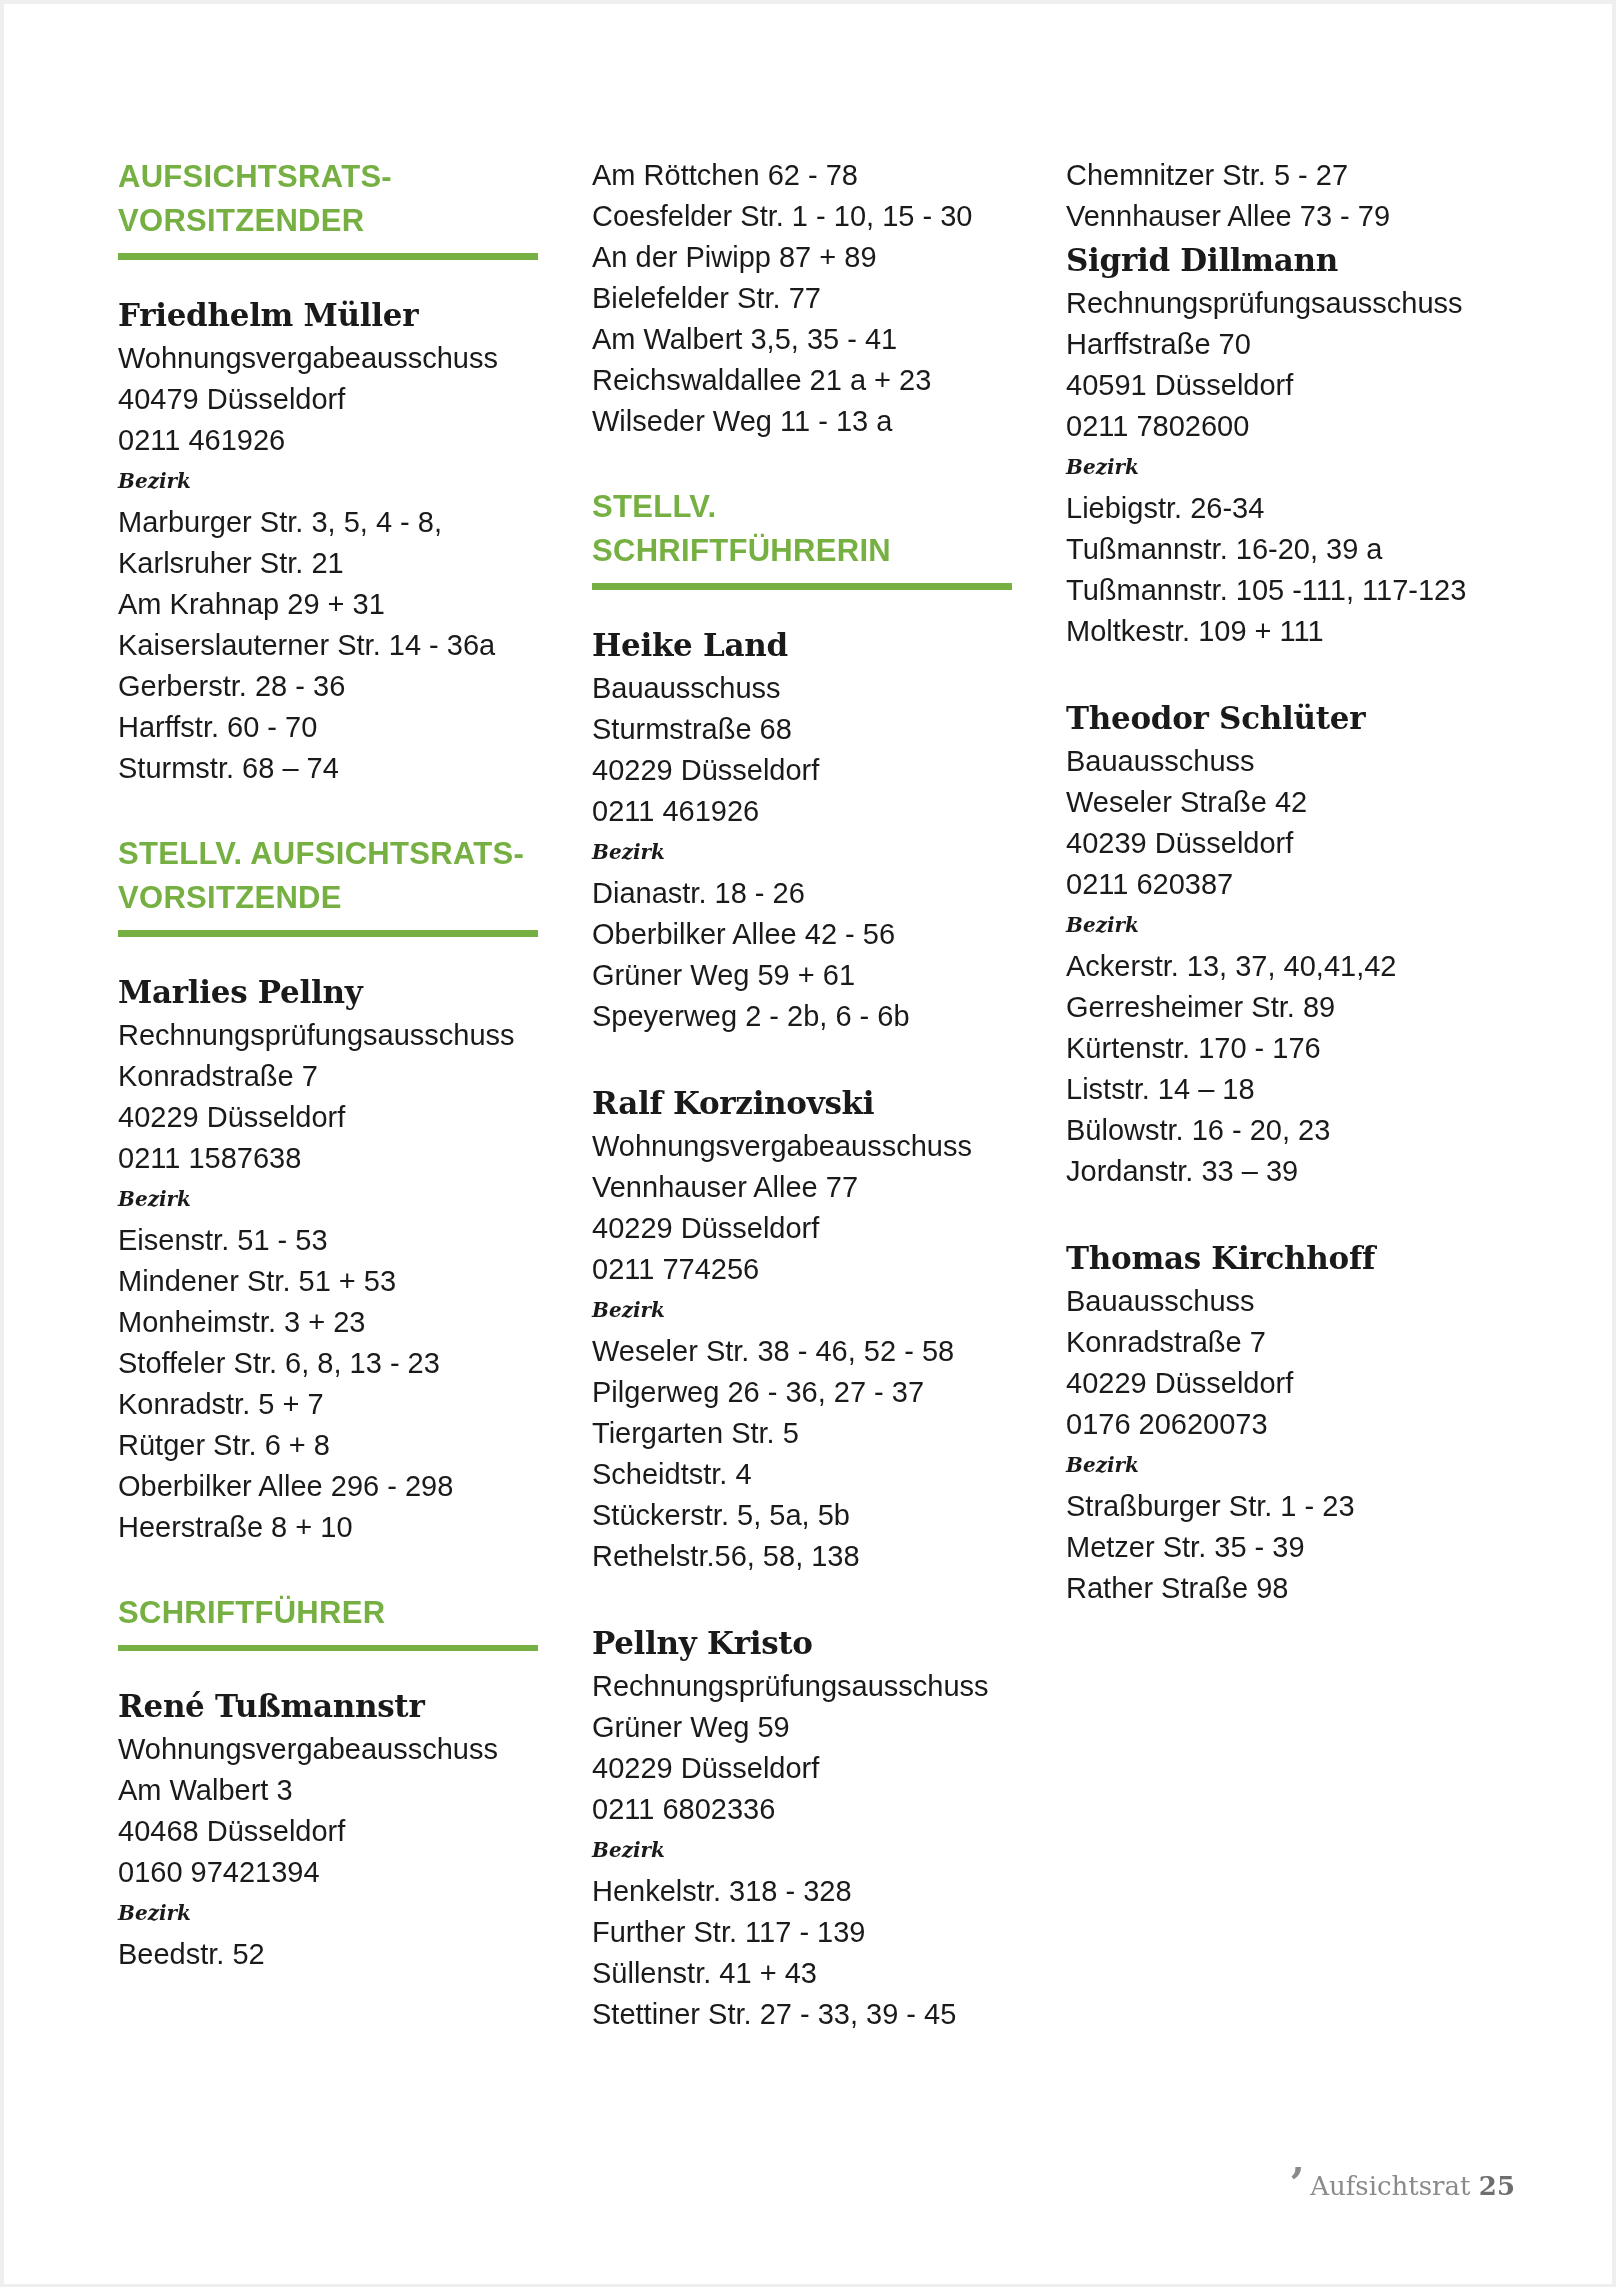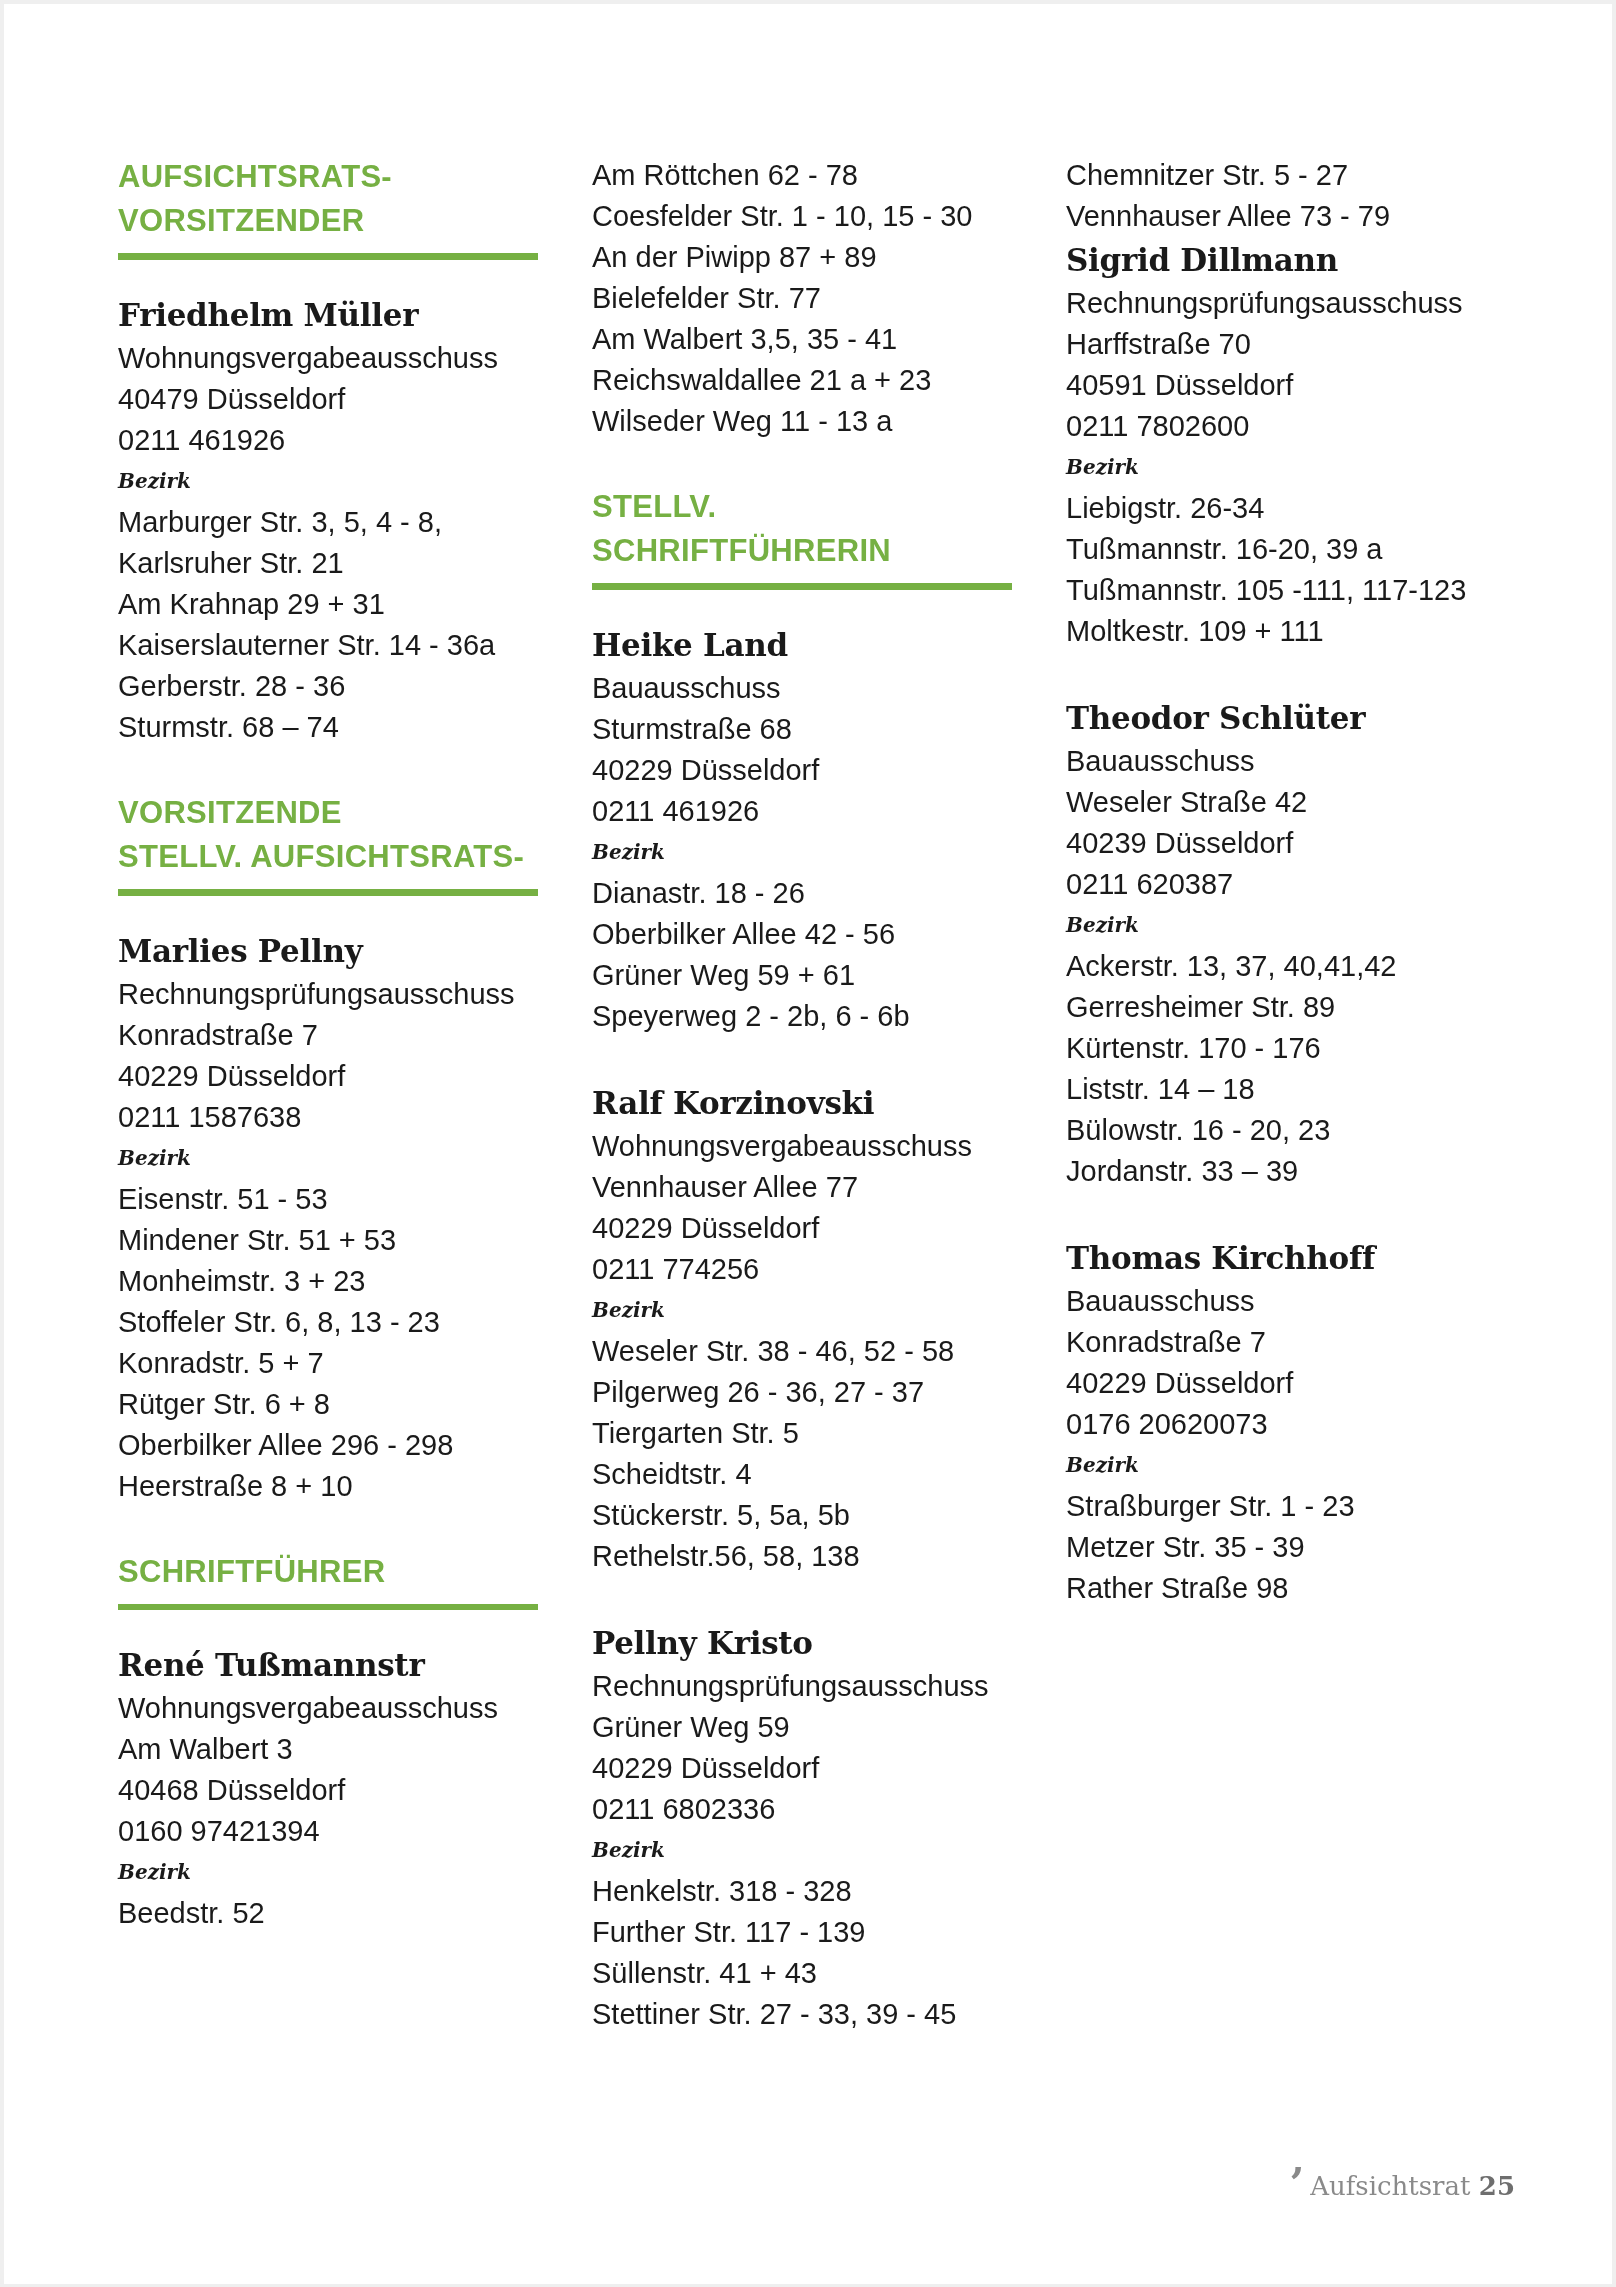--- a/index.html
+++ b/index.html
@@ -102,25 +102,26 @@
         <div class="name">Friedhelm Müller</div>
         <div class="line">Wohnungsvergabeausschuss</div>
         <div class="line">40479 Düsseldorf</div>
         <div class="line">0211 461926</div>
         <div class="bezirk">Bezirk</div>
         <div class="line">Marburger Str. 3, 5, 4 - 8,</div>
         <div class="line">Karlsruher Str. 21</div>
         <div class="line">Am Krahnap 29 + 31</div>
         <div class="line">Kaiserslauterner Str. 14 - 36a</div>
         <div class="line">Gerberstr. 28 - 36</div>
+        <div class="line">Harffstr. 60 - 70</div>
         <div class="line">Sturmstr. 68 – 74</div>
       </div>
       <div class="section-heading after-block">
+        <div class="heading-line">STELLV. AUFSICHTSRATS-</div>
         <div class="heading-line">VORSITZENDE</div>
-        <div class="heading-line">STELLV. AUFSICHTSRATS-</div>
         <div class="rule"></div>
       </div>
       <div class="person">
         <div class="name">Marlies Pellny</div>
         <div class="line">Rechnungsprüfungsausschuss</div>
         <div class="line">Konradstraße 7</div>
         <div class="line">40229 Düsseldorf</div>
         <div class="line">0211 1587638</div>
         <div class="bezirk">Bezirk</div>
         <div class="line">Eisenstr. 51 - 53</div>

